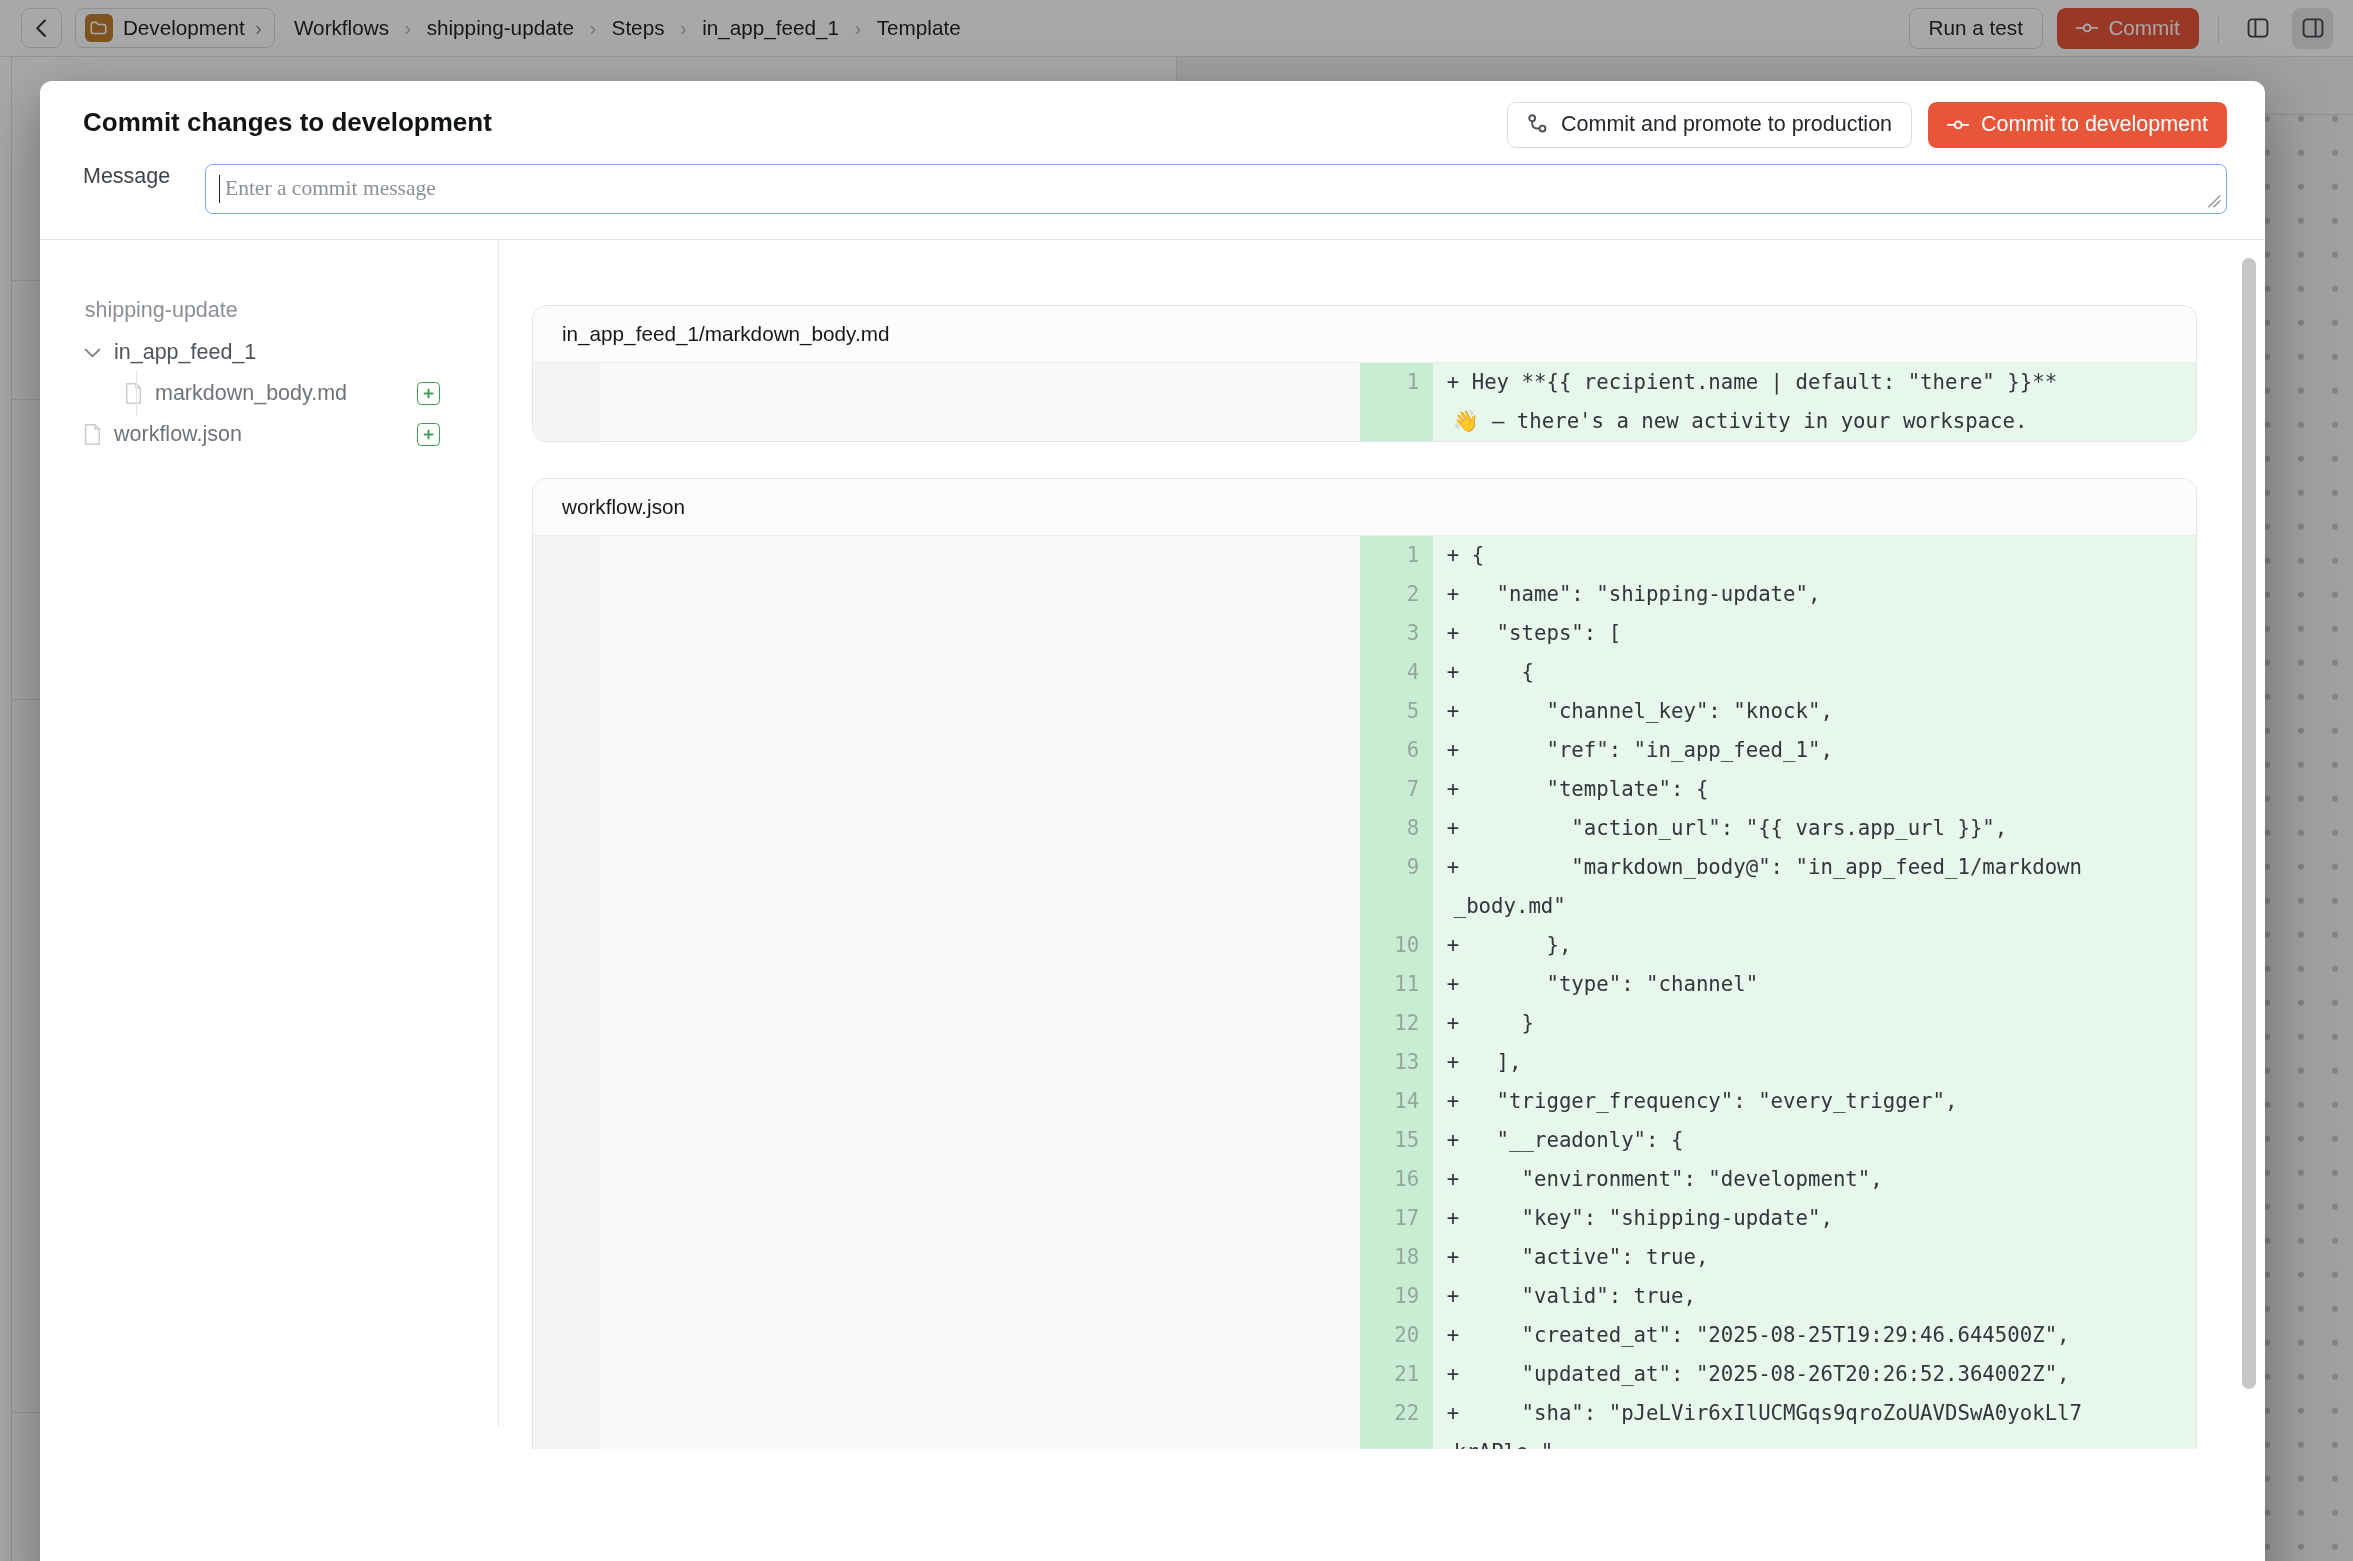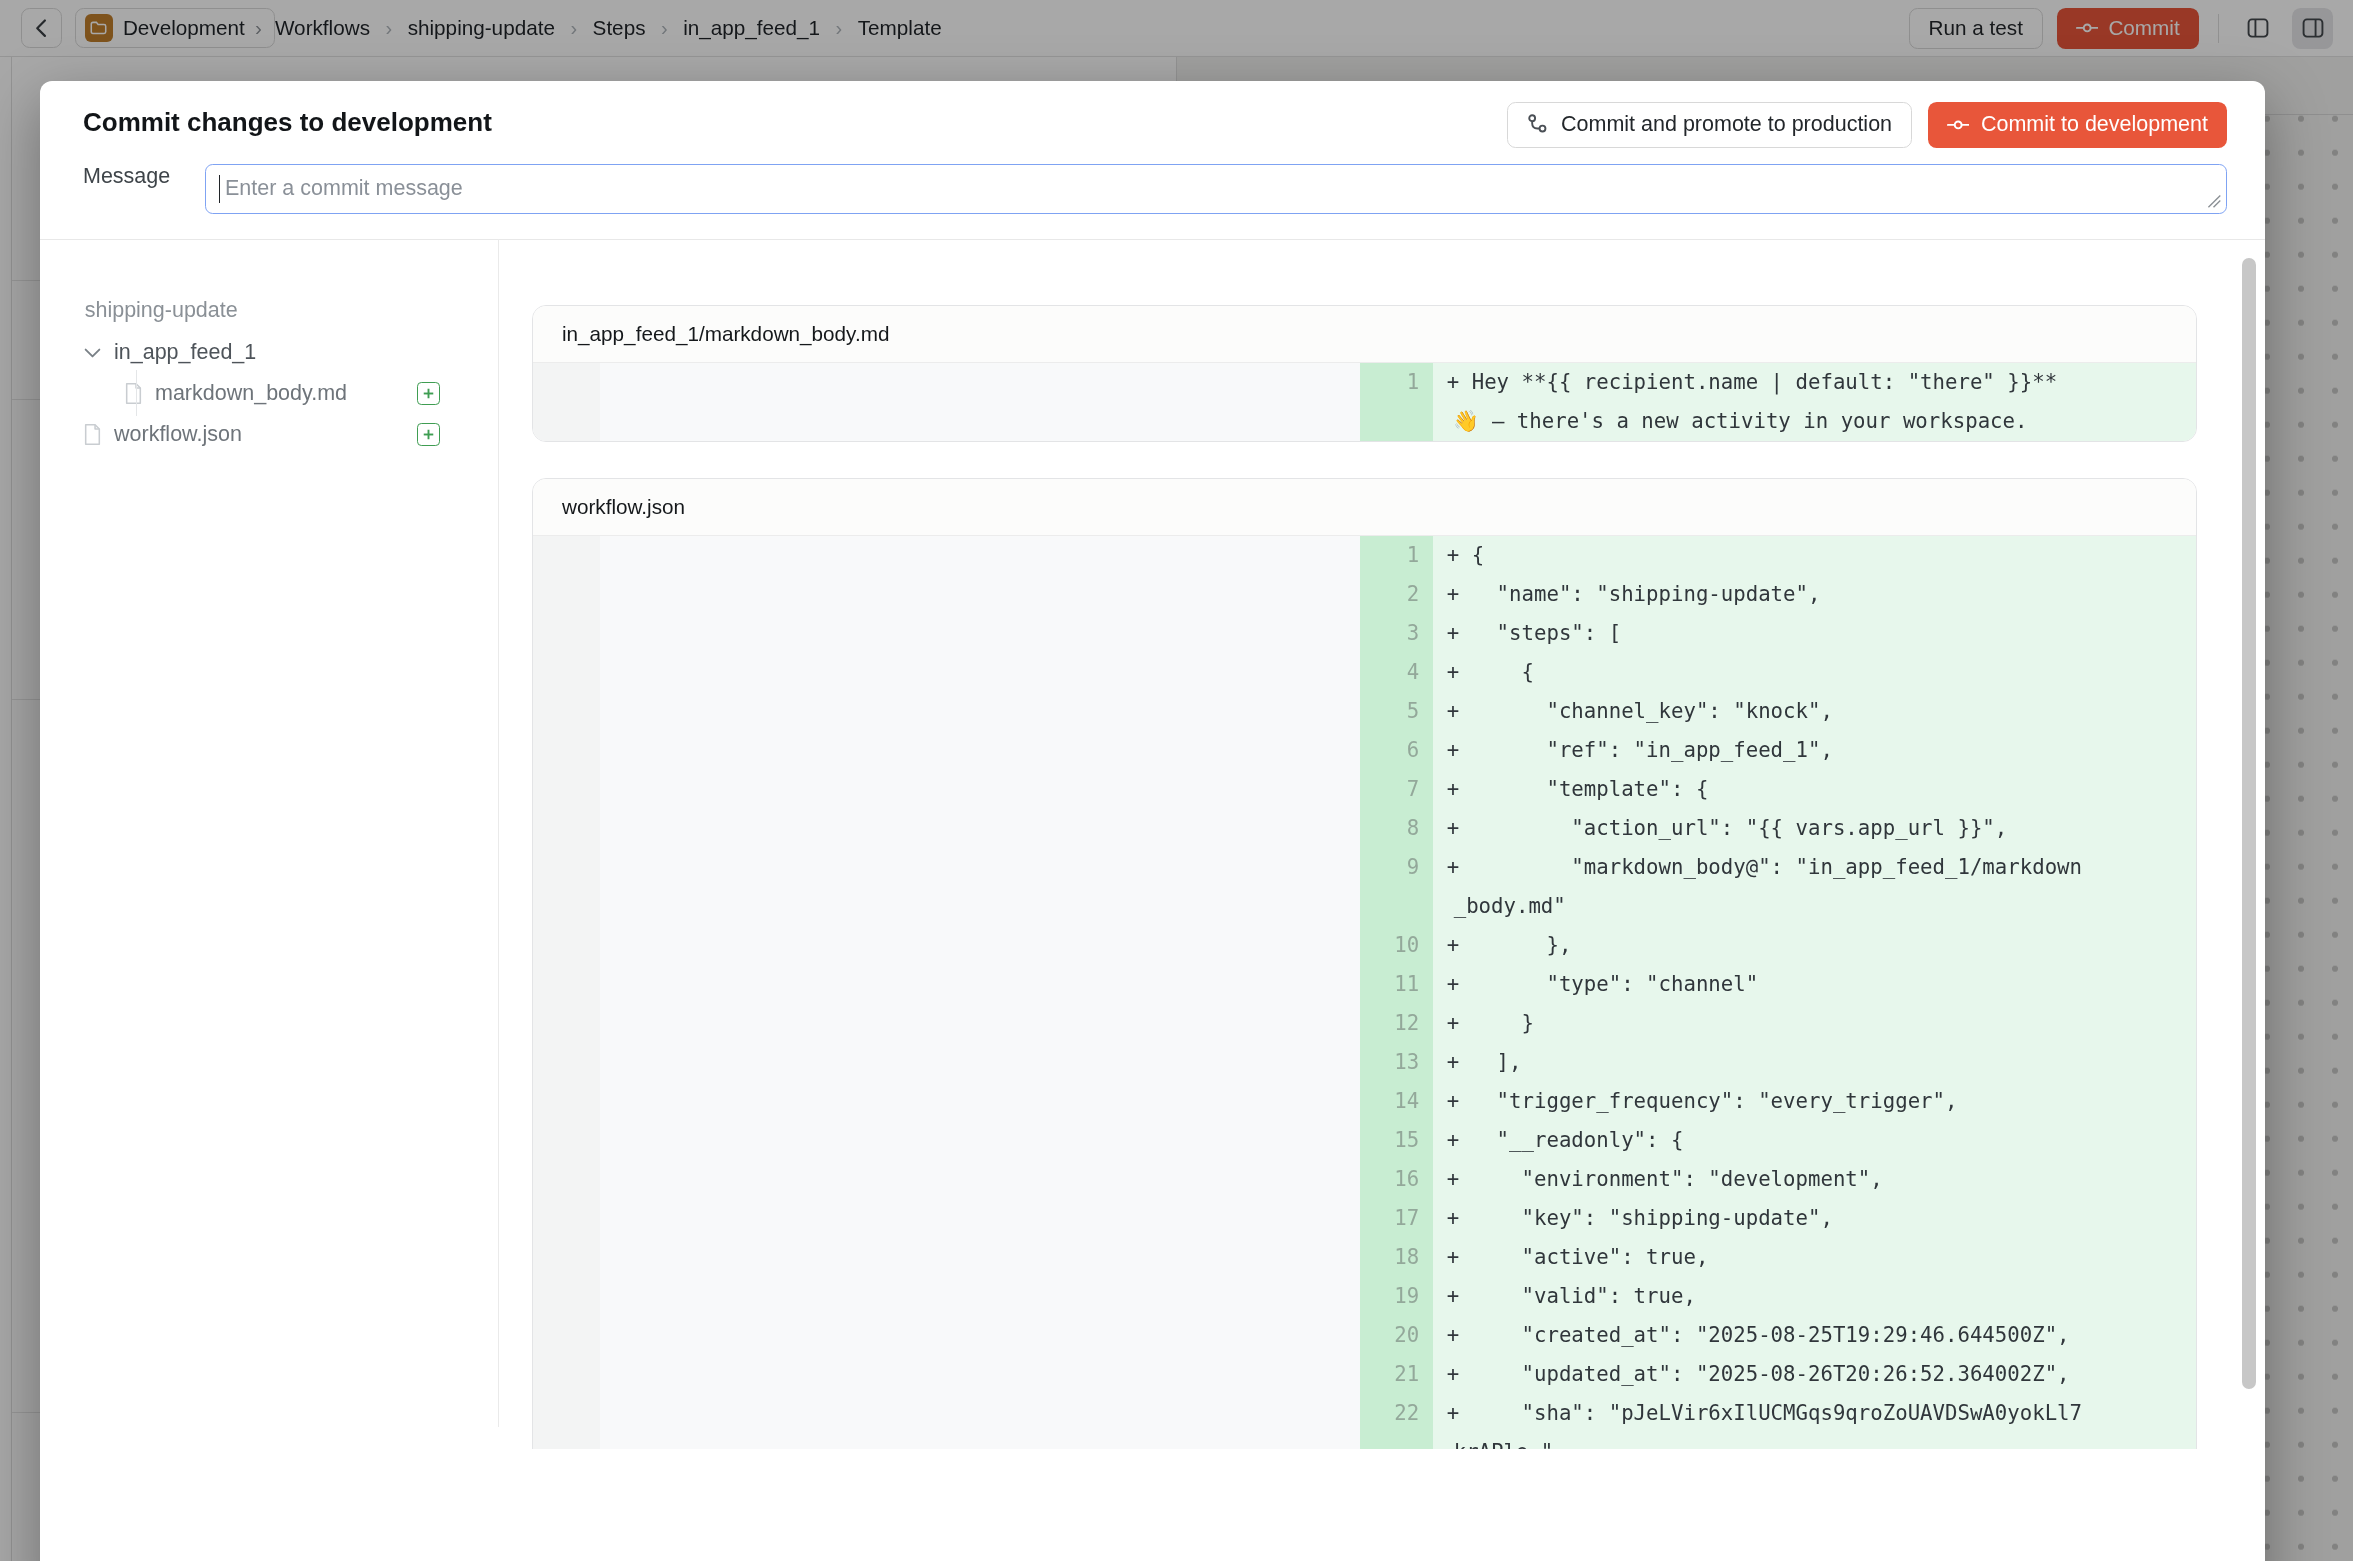--- a/index.html
+++ b/index.html
@@ -10,21 +10,21 @@
 
   .topbar { position:absolute; left:0; top:0; width:2354px; height:57px; background:#fff;
             border-bottom:0.9px solid #E3E3E3; display:flex; align-items:center; padding:0 20.7px; }
   .back-btn { width:41px; height:40px; border:0.9px solid #D9D9D9; border-radius:8.6px; background:#fff;
               display:flex; align-items:center; justify-content:center; font-size:26px; color:#3A3F44; margin-right:13.8px; }
   .env-badge { height:40px; border:0.9px solid #D9D9D9; border-radius:8.6px; background:#fff;
                display:inline-flex; align-items:center; gap:10.3px; padding:0 12px 0 8.6px; }
   .env-icon { width:27.5px; height:27.5px; border-radius:6px; background:#C07F2D; display:flex; align-items:center; justify-content:center; }
   .env-label { font-size:20.7px; color:#1F2328; font-weight:500; }
   .badge-chev { color:#8D9298; font-size:20.7px; }
-  .crumbs { display:flex; align-items:center; gap:15.5px; }
+  .crumbs { display:flex; align-items:center; gap:15.5px; margin-left:19px; }
   .crumb { font-size:20.7px; color:#1F2328; }
   .crumb-sep { font-size:20px; color:#AEB4BA; }
   .topbar-right { margin-left:auto; display:flex; align-items:center; gap:13.8px; }
   .btn-plain { height:41px; border:0.9px solid #D9D9D9; border-radius:8.6px; background:#fff;
                font-size:20.7px; color:#23272B; padding:0 19px; display:inline-flex; align-items:center; gap:10.3px; }
   .btn-accent { height:41px; border:none; border-radius:8.6px; color:#fff; font-size:20.7px; font-weight:500;
                 padding:0 19px; display:inline-flex; align-items:center; gap:10.3px; }
   .top-divider { width:0.9px; height:29px; background:#DCDCDC; margin:0 5.2px; }
   .icon-btn { width:41px; height:41px; border-radius:8.6px; display:flex; align-items:center; justify-content:center; background:transparent; }
   .icon-btn.active { background:#E5E5E8; }
@@ -55,21 +55,21 @@
   .modal-actions { position:absolute; top:20.7px; right:38px; display:flex; gap:15.5px; }
   .btn-outline { height:46px; border:0.9px solid #D8D8D8; border-radius:8.6px; background:#fff;
                  font-size:21.5px; color:#23272B; padding:0 19px; display:inline-flex; align-items:center; gap:12px; }
   .btn-commit { height:46px; border:none; border-radius:8.6px; font-size:21.5px; font-weight:500; color:#fff;
                 padding:0 19px; display:inline-flex; align-items:center; gap:12px; }
 
   .message-row { position:absolute; left:43px; top:83px; right:38px; height:50px; display:flex; }
   .message-label { width:122px; font-size:21.5px; color:#3E4449; }
   .input-wrap { position:relative; flex:1; height:50px; }
   .input-wrap textarea { width:100%; height:50px; border:1.7px solid #7FA3F3; border-radius:7.7px; resize:none;
-      font-family:Liberation Sans, sans-serif; font-size:21.5px; color:#1F2328; padding:11.2px 17px 0 19px; outline:none; overflow:hidden; }
+      font-family:Liberation Serif, serif; font-size:21.5px; color:#1F2328; padding:11.2px 17px 0 19px; outline:none; overflow:hidden; }
   .input-wrap textarea::placeholder { color:#8A9098; }
   .caret { position:absolute; left:13.8px; top:11.2px; width:1.7px; height:27.5px; background:#202428; animation:blink 1.1s steps(1) infinite; }
   @keyframes blink { 50% { opacity:0; } }
   .grip { position:absolute; right:5.2px; bottom:5.2px; width:17px; height:17px; }
 
   .modal-divider { position:absolute; left:0; top:158px; width:100%; height:0.9px; background:#E8E8E8; }
 
   .modal-body { position:absolute; left:0; top:158px; width:100%; height:1210px; overflow:hidden; }
 
   

